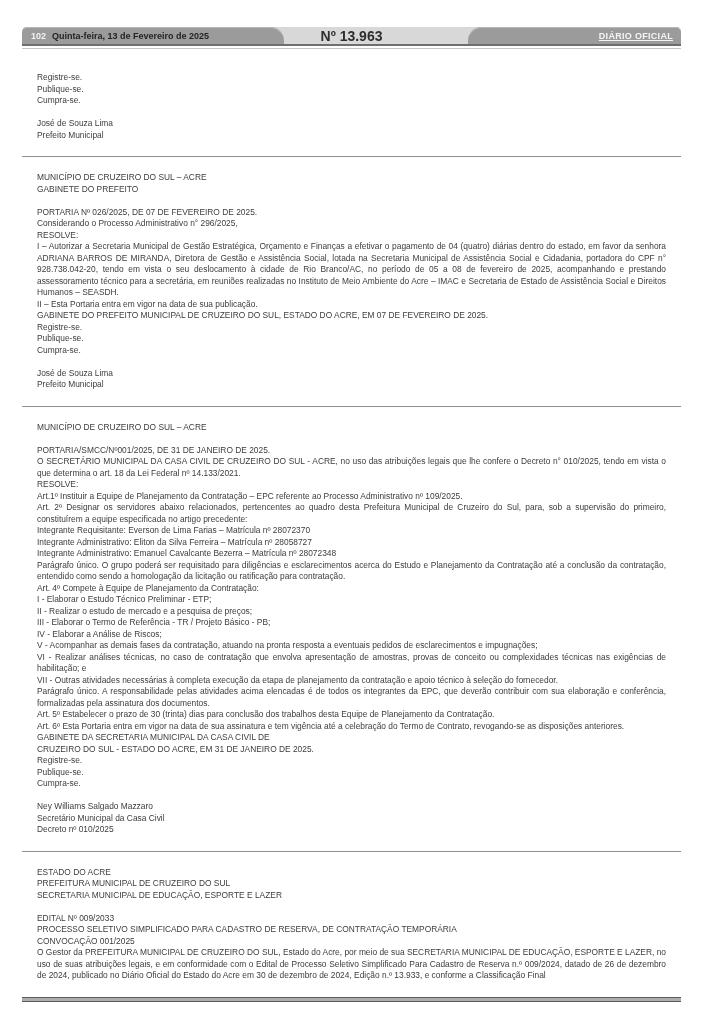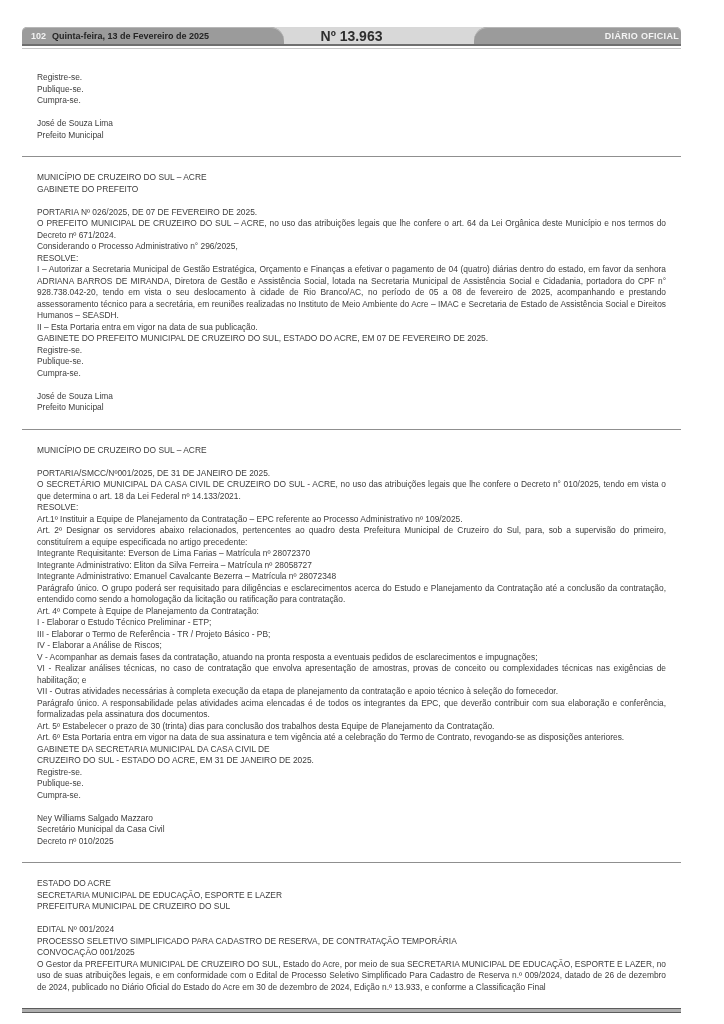--- a/index.html
+++ b/index.html
@@ -50,23 +50,24 @@
     font-size: 14px;
     font-weight: bold;
     color: #2e2e2e;
     pointer-events: none;
   }
   .tab-right {
     width: 205px;
     margin-left: auto;
     border-radius: 14px 5px 0 0;
     justify-content: flex-end;
-    padding-right: 2px;
+    padding-right: 8px;
     color: #f4f4f4;
     letter-spacing: 0.3px;
+    text-decoration: underline;
   }
   .mast-rule-dark  { height: 2px; background: #6f6f6f; }
   .mast-rule-light { height: 1px; background: #c6c6c6; margin-top: 2px; }
 
   
   .doc-body { padding-top: 8px; }
   .doc-section { margin: 15px; }
   .line {
     margin: 0;
     font-size: 8.4px;
@@ -117,21 +118,20 @@
           <p class="line spacer"></p>
           <p class="line">José de Souza Lima</p>
           <p class="line">Prefeito Municipal</p>
         </section>
         <div class="rule-thin"></div>
         <section class="doc-section">
           <p class="line">MUNICÍPIO DE CRUZEIRO DO SUL – ACRE</p>
           <p class="line">GABINETE DO PREFEITO</p>
           <p class="line spacer"></p>
           <p class="line">PORTARIA Nº 026/2025, DE 07 DE FEVEREIRO DE 2025.</p>
-          <p class="line">O PREFEITO MUNICIPAL DE CRUZEIRO DO SUL – ACRE, no uso das atribuições legais que lhe confere o art. 64 da Lei Orgânica deste Município e nos termos do Decreto nº 671/2024.</p>
           <p class="line">Considerando o Processo Administrativo n° 296/2025,</p>
           <p class="line">RESOLVE:</p>
           <p class="line">I – Autorizar a Secretaria Municipal de Gestão Estratégica, Orçamento e Finanças a efetivar o pagamento de 04 (quatro) diárias dentro do estado, em favor da senhora ADRIANA BARROS DE MIRANDA, Diretora de Gestão e Assistência Social, lotada na Secretaria Municipal de Assistência Social e Cidadania, portadora do CPF n° 928.738.042-20, tendo em vista o seu deslocamento à cidade de Rio Branco/AC, no período de 05 a 08 de fevereiro de 2025, acompanhando e prestando assessoramento técnico para a secretária, em reuniões realizadas no Instituto de Meio Ambiente do Acre – IMAC e Secretaria de Estado de Assistência Social e Direitos Humanos – SEASDH.</p>
           <p class="line">II – Esta Portaria entra em vigor na data de sua publicação.</p>
           <p class="line">GABINETE DO PREFEITO MUNICIPAL DE CRUZEIRO DO SUL, ESTADO DO ACRE, EM 07 DE FEVEREIRO DE 2025.</p>
           <p class="line">Registre-se.</p>
           <p class="line">Publique-se.</p>
           <p class="line">Cumpra-se.</p>
           <p class="line spacer"></p>
           <p class="line">José de Souza Lima</p>
@@ -145,20 +145,21 @@
           <p class="line">O SECRETÁRIO MUNICIPAL DA CASA CIVIL DE CRUZEIRO DO SUL - ACRE, no uso das atribuições legais que lhe confere o Decreto n° 010/2025, tendo em vista o que determina o art. 18 da Lei Federal nº 14.133/2021.</p>
           <p class="line">RESOLVE:</p>
           <p class="line">Art.1º Instituir a Equipe de Planejamento da Contratação – EPC referente ao Processo Administrativo nº 109/2025.</p>
           <p class="line">Art. 2º Designar os servidores abaixo relacionados, pertencentes ao quadro desta Prefeitura Municipal de Cruzeiro do Sul, para, sob a supervisão do primeiro, constituírem a equipe especificada no artigo precedente:</p>
           <p class="line">Integrante Requisitante: Everson de Lima Farias – Matrícula nº 28072370</p>
           <p class="line">Integrante Administrativo: Eliton da Silva Ferreira – Matrícula nº 28058727</p>
           <p class="line">Integrante Administrativo: Emanuel Cavalcante Bezerra – Matrícula nº 28072348</p>
           <p class="line">Parágrafo único. O grupo poderá ser requisitado para diligências e esclarecimentos acerca do Estudo e Planejamento da Contratação até a conclusão da contratação, entendido como sendo a homologação da licitação ou ratificação para contratação.</p>
           <p class="line">Art. 4º Compete à Equipe de Planejamento da Contratação:</p>
           <p class="line">I - Elaborar o Estudo Técnico Preliminar - ETP;</p>
+          <p class="line">II - Realizar o estudo de mercado e a pesquisa de preços;</p>
           <p class="line">III - Elaborar o Termo de Referência - TR / Projeto Básico - PB;</p>
           <p class="line">IV - Elaborar a Análise de Riscos;</p>
           <p class="line">V - Acompanhar as demais fases da contratação, atuando na pronta resposta a eventuais pedidos de esclarecimentos e impugnações;</p>
           <p class="line">VI - Realizar análises técnicas, no caso de contratação que envolva apresentação de amostras, provas de conceito ou complexidades técnicas nas exigências de habilitação; e</p>
           <p class="line">VII - Outras atividades necessárias à completa execução da etapa de planejamento da contratação e apoio técnico à seleção do fornecedor.</p>
           <p class="line">Parágrafo único. A responsabilidade pelas atividades acima elencadas é de todos os integrantes da EPC, que deverão contribuir com sua elaboração e conferência, formalizadas pela assinatura dos documentos.</p>
           <p class="line">Art. 5º Estabelecer o prazo de 30 (trinta) dias para conclusão dos trabalhos desta Equipe de Planejamento da Contratação.</p>
           <p class="line">Art. 6º Esta Portaria entra em vigor na data de sua assinatura e tem vigência até a celebração do Termo de Contrato, revogando-se as disposições anteriores.</p>
           <p class="line">GABINETE DA SECRETARIA MUNICIPAL DA CASA CIVIL DE</p>
           <p class="line">CRUZEIRO DO SUL - ESTADO DO ACRE, EM 31 DE JANEIRO DE 2025.</p>
@@ -166,24 +167,24 @@
           <p class="line">Publique-se.</p>
           <p class="line">Cumpra-se.</p>
           <p class="line spacer"></p>
           <p class="line">Ney Williams Salgado Mazzaro</p>
           <p class="line">Secretário Municipal da Casa Civil</p>
           <p class="line">Decreto nº 010/2025</p>
         </section>
         <div class="rule-thin"></div>
         <section class="doc-section">
           <p class="line">ESTADO DO ACRE</p>
+          <p class="line">PREFEITURA MUNICIPAL DE CRUZEIRO DO SUL</p>
           <p class="line">SECRETARIA MUNICIPAL DE EDUCAÇÃO, ESPORTE E LAZER</p>
-          <p class="line">PREFEITURA MUNICIPAL DE CRUZEIRO DO SUL</p>
           <p class="line spacer"></p>
-          <p class="line">EDITAL Nº 001/2024</p>
+          <p class="line">EDITAL Nº 009/2033</p>
           <p class="line">PROCESSO SELETIVO SIMPLIFICADO PARA CADASTRO DE RESERVA, DE CONTRATAÇÃO TEMPORÁRIA</p>
           <p class="line">CONVOCAÇÃO 001/2025</p>
           <p class="line">O Gestor da PREFEITURA MUNICIPAL DE CRUZEIRO DO SUL, Estado do Acre, por meio de sua SECRETARIA MUNICIPAL DE EDUCAÇÃO, ESPORTE E LAZER, no uso de suas atribuições legais, e em conformidade com o Edital de Processo Seletivo Simplificado Para Cadastro de Reserva n.º 009/2024, datado de 26 de dezembro de 2024, publicado no Diário Oficial do Estado do Acre em 30 de dezembro de 2024, Edição n.º 13.933, e conforme a Classificação Final</p>
         </section>
         <div class="rule-thick"></div>
       </main>
 
   </div>
 </div>
 

